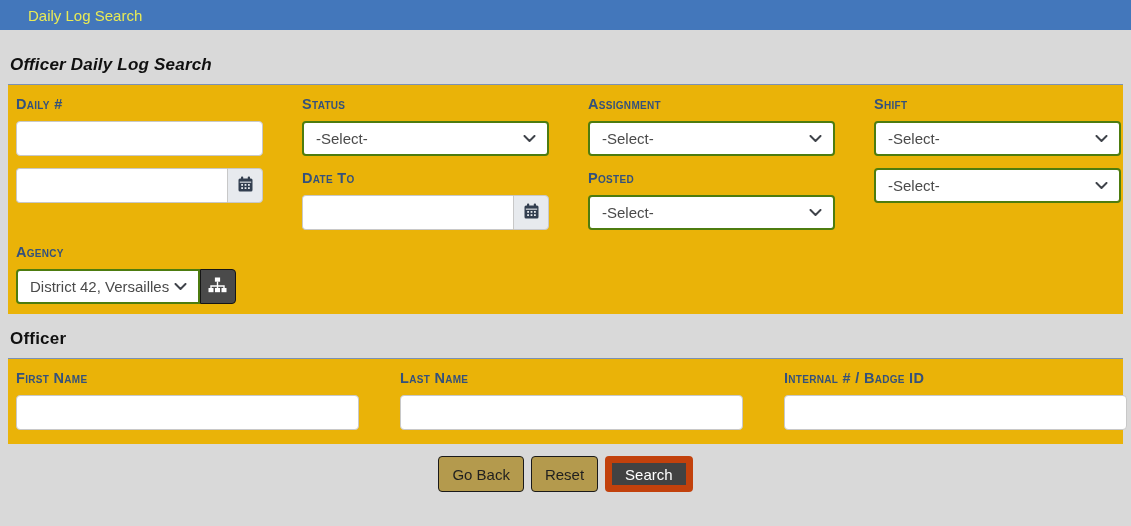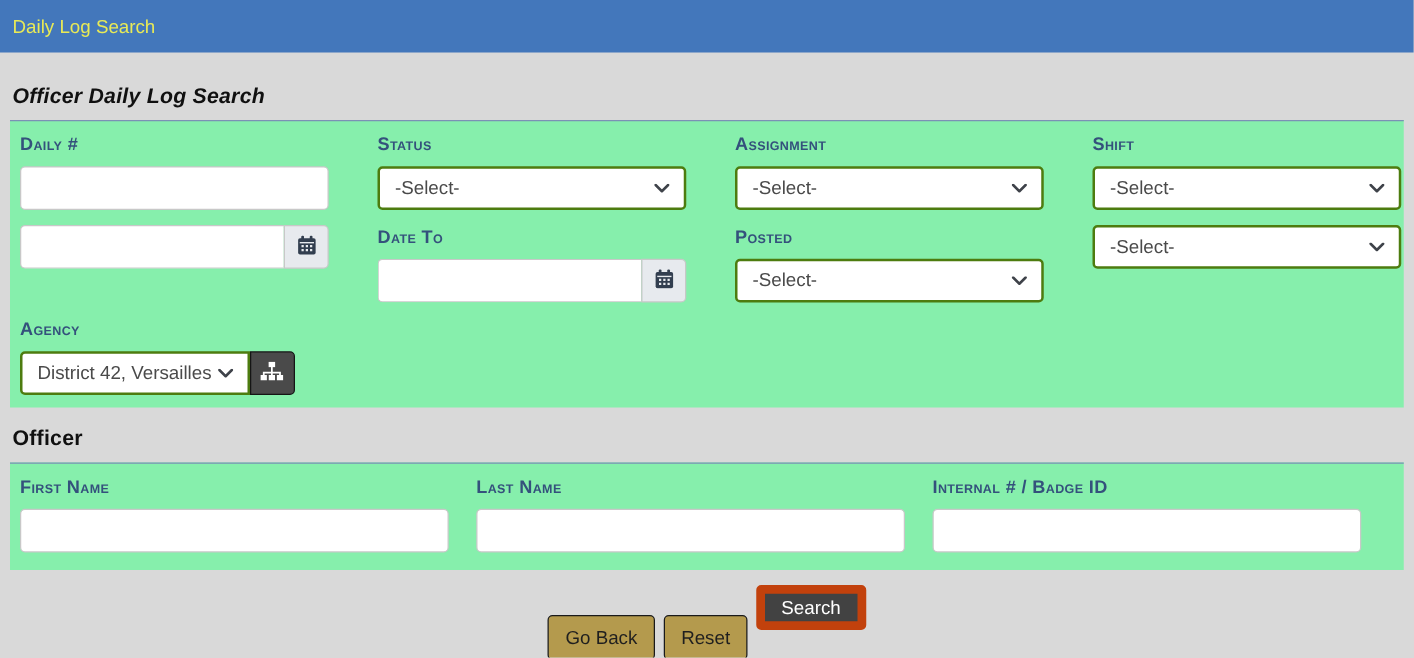--- a/index.html
+++ b/index.html
@@ -4,44 +4,44 @@
 <style>
   html,body{margin:0;padding:0;}
   body{
     width:1131px;height:526px;
     background:#d9d9d9;
     font-family:"Liberation Sans", sans-serif;
     overflow:hidden;
   }
   
   .topbar{
-    height:42px;background:#4377bb;
-    display:flex;align-items:center;padding-left:10px;
+    height:30px;background:#4377bb;
+    display:flex;align-items:center;padding-left:28px;
   }
   .topbar-title{color:#e9ea56;font-size:15px;}
 
   
   .section-title{
     font-size:17px;font-weight:bold;color:#101010;
     margin:15px 0 9px 10px;letter-spacing:.2px;
   }
   .section-title.first{margin-top:25px;font-style:italic;}
 
   
   .panel{
     margin:0 8px;
-    background:#86efac;
+    background:#eab308;
     border-top:1px solid #7b91b5;
     padding:9px 8px 10px 8px;
     box-sizing:border-box;
   }
   .panel.officer{padding-bottom:14px;}
 
   .grid4{display:grid;grid-template-columns:repeat(4,247px);column-gap:39px;}
-  .grid3{display:grid;grid-template-columns:repeat(3,343px);column-gap:22px;}
+  .grid3{display:grid;grid-template-columns:repeat(3,343px);column-gap:41px;}
 
   .row{margin-bottom:12px;}
   .row.last{margin-bottom:0;}
 
   .field-label{
     display:block;
     font-variant:small-caps;
     font-weight:bold;
     font-size:14.5px;
     line-height:21px;
@@ -102,21 +102,21 @@
   }
 
   
   .btn-row{display:flex;justify-content:center;gap:7px;margin-top:12px;}
   .btn{
     height:36px;padding:0 13px;
     border-radius:4px;font-size:15px;
     font-family:"Liberation Sans",sans-serif;
     cursor:pointer;
   }
-  .btn-gold{background:#b49a4d;color:#1f1f1f;border:1px solid #1a1a1a;margin-top:24px;}
+  .btn-gold{background:#b49a4d;color:#1f1f1f;border:1px solid #1a1a1a;}
   .btn-dark{background:#424242;color:#ffffff;border:7px solid #c2410c;}
 </style>
 </head>
 <body>
 
 <div class="topbar">
   <span class="topbar-title">Daily Log Search</span>
 </div>
 
 <div class="section-title first">Officer Daily Log Search</div>

